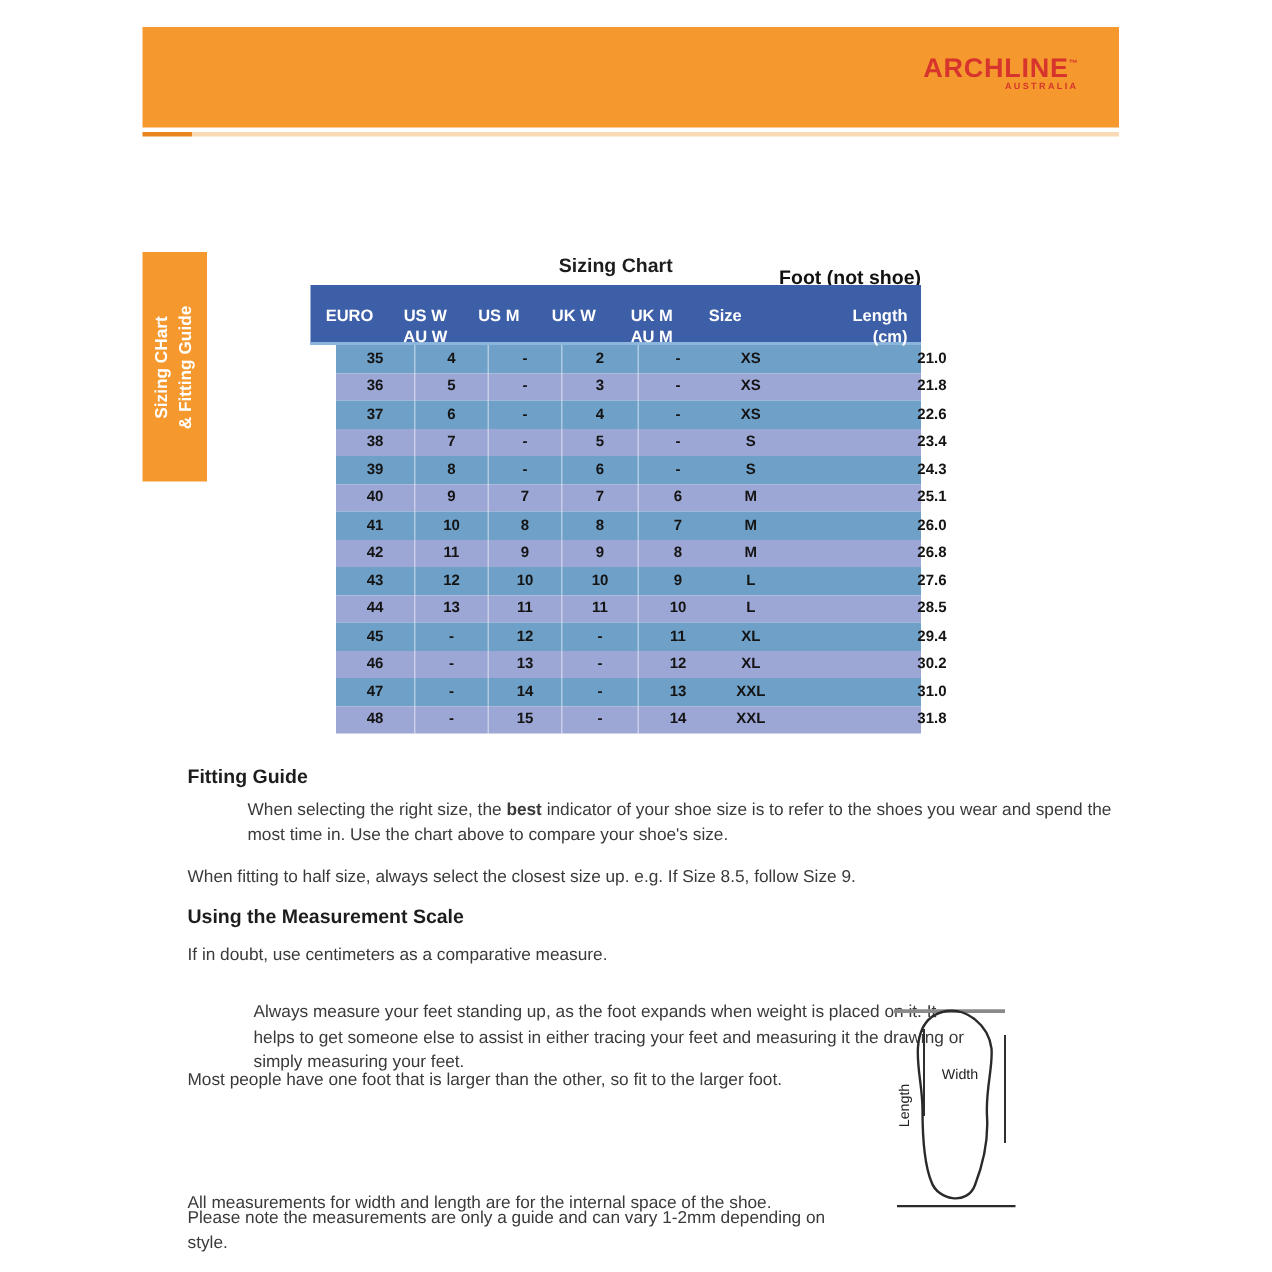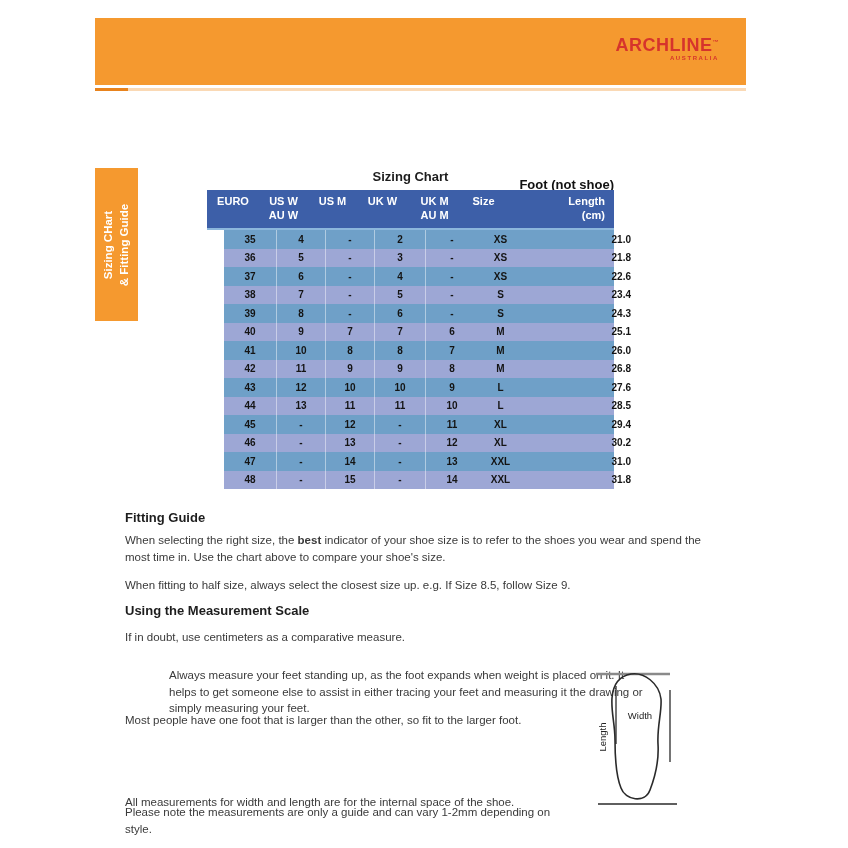--- a/index.html
+++ b/index.html
@@ -39,34 +39,34 @@
   .archline .tm{font-size:6px;vertical-align:super;}
   .archline-sub{font-size:6px;font-weight:700;letter-spacing:1.6px;text-align:right;margin-top:1px;}
   
   .side-tab{position:absolute;left:95px;top:168px;width:43px;height:153px;background:var(--banner-orange);}
   .side-tab-text{position:absolute;left:50%;top:50%;transform:translate(-50%,-50%) rotate(-90deg);white-space:nowrap;color:#fff;font-weight:700;font-size:11.5px;line-height:1.35;text-align:center;}
   
   .chart-title{position:absolute;left:207px;top:169px;width:407px;text-align:center;font-weight:700;font-size:13px;color:#1d1d1d;}
   .foot-note{position:absolute;left:207px;top:177px;width:407px;text-align:right;font-weight:700;font-size:13px;color:#111;}
   .sizing-table{position:absolute;left:207px;top:190px;width:407px;}
   .thead{display:grid;grid-template-columns:52px 49px 49px 51px 53px 45px 108px;background:var(--header-blue);color:#fff;font-weight:700;font-size:11px;height:40px;border-bottom:2px solid var(--header-underline);}
-  .th{text-align:center;padding-top:4px;line-height:1.3;}
+  .th{text-align:center;padding-top:14px;line-height:1.3;}
   .th.c6{text-align:right;padding-right:9px;}
   .trow{display:grid;grid-template-columns:52px 49px 49px 51px 53px 45px 108px;height:18.5px;font-weight:700;font-size:10px;color:#141414;margin-left:17px;}
   .trow.odd{background:var(--row-blue);}
   .trow.even{background:var(--row-periwinkle);}
   .tcell{display:flex;align-items:center;justify-content:center;height:100%;}
   .tcell.c1,.tcell.c2,.tcell.c3,.tcell.c4{border-left:1px solid rgba(255,255,255,.45);}
   .tcell.c6{justify-content:flex-end;}
   
   .sec-heading{position:absolute;left:125px;width:560px;text-align:left;font-weight:700;font-size:13px;color:#1d1d1d;}
   .h-fitting{top:510px;}
   .h-measure{top:603px;}
   .para{position:absolute;left:125px;font-size:11.5px;line-height:1.45;color:var(--text-dark);}
-  .p1{top:532px;width:600px;}
+  .p1{top:532px;width:600px;margin-left:40px;}
   .p2{top:577px;width:600px;}
   .p3{top:629px;width:600px;}
   .p4{top:667px;width:480px;margin-left:44px;}
   .p5{top:712px;width:600px;}
   .p6{top:774px;width:600px;margin-top:20px;}
   .p7{top:804px;width:445px;}
   
   .foot-diagram{position:absolute;left:593px;top:664px;width:108px;height:150px;}
   .foot-diagram svg{display:block;width:108px;height:150px;}
 </style>

